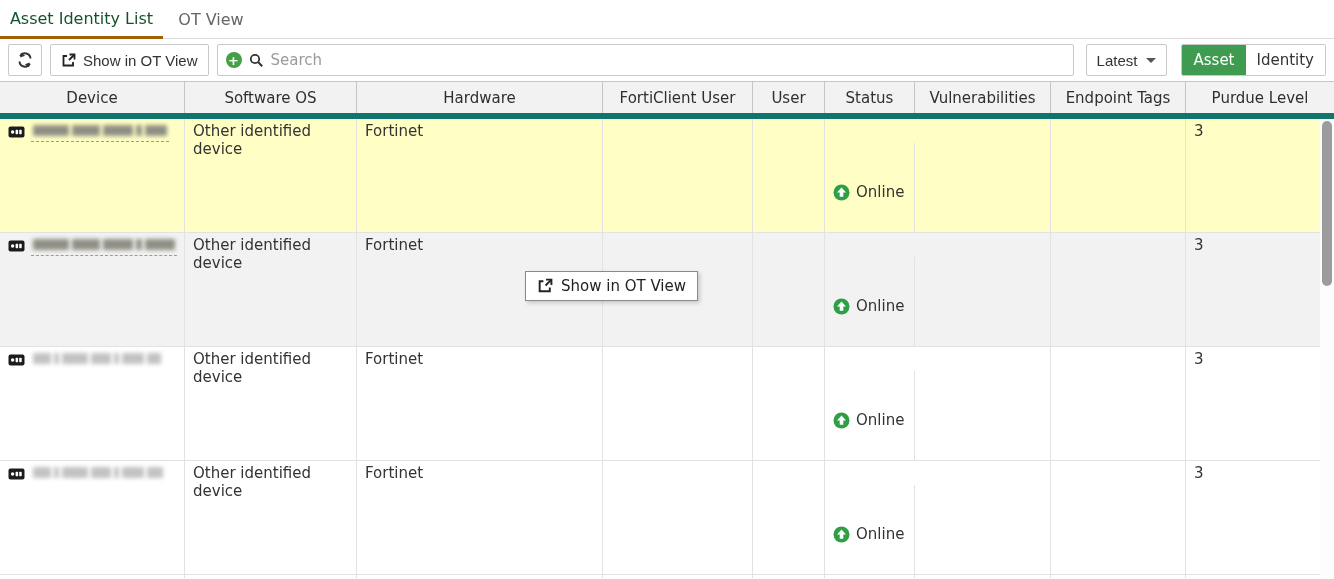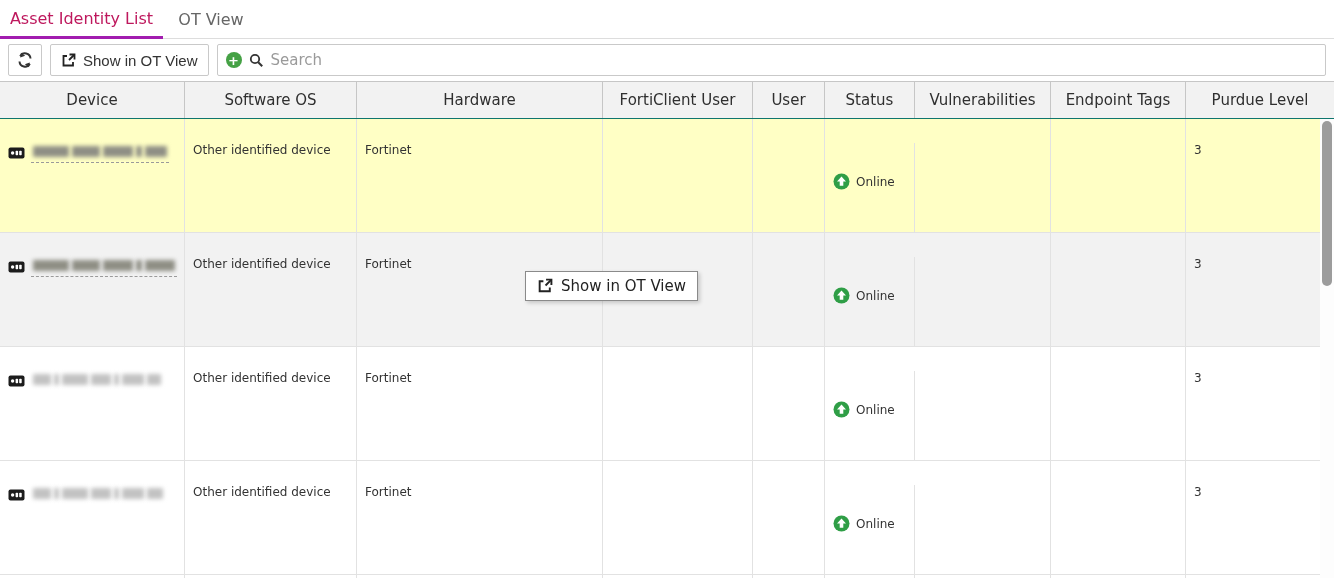--- a/index.html
+++ b/index.html
@@ -3,21 +3,21 @@
 <meta charset="utf-8">
 <style>
   * { box-sizing: border-box; margin: 0; padding: 0; }
   html, body { width: 1334px; height: 579px; overflow: hidden; background: #fff;
     font-family: "DejaVu Sans", "Liberation Sans", sans-serif; color: #333; }
 
   
   .tabbar { display: flex; height: 39px; border-bottom: 1px solid #ddd; background: #fff; }
   .tab { display: flex; align-items: center; justify-content: center; height: 39px;
     font-size: 16px; color: #666; cursor: pointer; }
-  .tab.active { color: #be185d; border-bottom: 3px solid #a21caf; }
+  .tab.active { color: #14532d; border-bottom: 3px solid #a16207; }
   .tab1 { width: 163px; }
   .tab2 { width: 96px; }
 
   
   .toolbar { display: flex; align-items: center; height: 42px; padding: 0 8px; gap: 8px; background: #fff; }
   .btn { display: inline-flex; align-items: center; gap: 7px; height: 32px; padding: 0 10px;
     background: #fff; border: 1px solid #c9c9c9; border-radius: 2px; font-size: 15px; color: #333; cursor: pointer; }
   .btn-icon-only { width: 34px; justify-content: center; padding: 0; }
   .searchbox { flex: 1; display: flex; align-items: center; gap: 7px; height: 32px;
     border: 1px solid #c9c9c9; border-radius: 2px; padding: 0 8px; background: #fff; }
@@ -28,30 +28,30 @@
     display: inline-flex; align-items: center; justify-content: center; font-size: 13px; font-weight: bold; line-height: 1; }
   .caret { width: 0; height: 0; border-left: 5px solid transparent; border-right: 5px solid transparent;
     border-top: 5px solid #555; margin-left: 2px; }
   .right-group { display: flex; align-items: center; gap: 14px; margin-left: 4px; }
   .segmented { display: inline-flex; height: 32px; border: 1px solid #c9c9c9; border-radius: 2px; overflow: hidden; }
   .seg { display: inline-flex; align-items: center; padding: 0 11px; font-size: 15px; cursor: pointer; background: #fff; color: #333; }
   .seg.active { background: #3e9b4f; color: #fff; }
 
   
   .table { border-top: 1px solid #c6c6c6; }
-  .thead { display: flex; height: 37px; background: #f2f2f2; border-bottom: 1px solid #0f766e; }
+  .thead { display: flex; height: 37px; background: #f2f2f2; border-bottom: 6px solid #0f766e; }
   .th { display: flex; align-items: center; justify-content: center; font-size: 15px; color: #2f2f2f;
     border-right: 1px solid #c6c6c6; cursor: pointer; }
   .th:last-child { border-right: none; }
 
   .tbody { position: relative; height: 459px; overflow: hidden; }
   .row { display: flex; height: 114px; border-bottom: 1px solid #e2e2e2; background: #fff; }
   .row.selected { background: #ffffc5; }
   .row.stripe { background: #f2f2f2; }
-  .td { padding: 24px 8px; font-size: 12px; color: #333; border-right: 1px solid #e2e2e2; overflow: hidden; }
+  .td { padding: 3px 8px; font-size: 15px; color: #333; border-right: 1px solid #e2e2e2; overflow: hidden; }
   .td:last-child { border-right: none; }
 
   
   .c1 { width: 185px; } .c2 { width: 172px; } .c3 { width: 246px; }
   .c4 { width: 150px; } .c5 { width: 72px; }  .c6 { width: 90px; }
   .c7 { width: 136px; } .c8 { width: 135px; } .c9 { flex: 1; }
 
   .device-cell { display: flex; align-items: flex-start; gap: 6px; }
   .device-name { display: inline-flex; align-items: center; gap: 3px; padding: 3px 2px 6px 2px; height: 20px; }
   .device-name.linked { border-bottom: 1px dashed #9a9a9a; }
@@ -110,20 +110,34 @@
     <span class="plus-circle">+</span>
     <span>
       <svg width="15" height="15" viewBox="0 0 15 15">
         <circle cx="6" cy="6" r="4.2" fill="none" stroke="#333" stroke-width="1.8"></circle>
         <path d="M9.2 9.2 L13.2 13.2" stroke="#333" stroke-width="2"></path>
       </svg>
     </span>
     <input type="text" placeholder="Search" style="">
   </div>
 
+  <div class="right-group">
+    <button class="btn">
+      <span>Latest</span>
+      <span class="caret"></span>
+    </button>
+    <div class="segmented">
+      <span class="seg active">
+        <span>Asset</span>
+      </span>
+      <span class="seg">
+        <span>Identity</span>
+      </span>
+    </div>
+  </div>
 </div>
 
 <div class="table">
   <div class="thead">
     <div class="th c1">Device</div>
     <div class="th c2">Software OS</div>
     <div class="th c3">Hardware</div>
     <div class="th c4">FortiClient User</div>
     <div class="th c5">User</div>
     <div class="th c6">Status</div>

